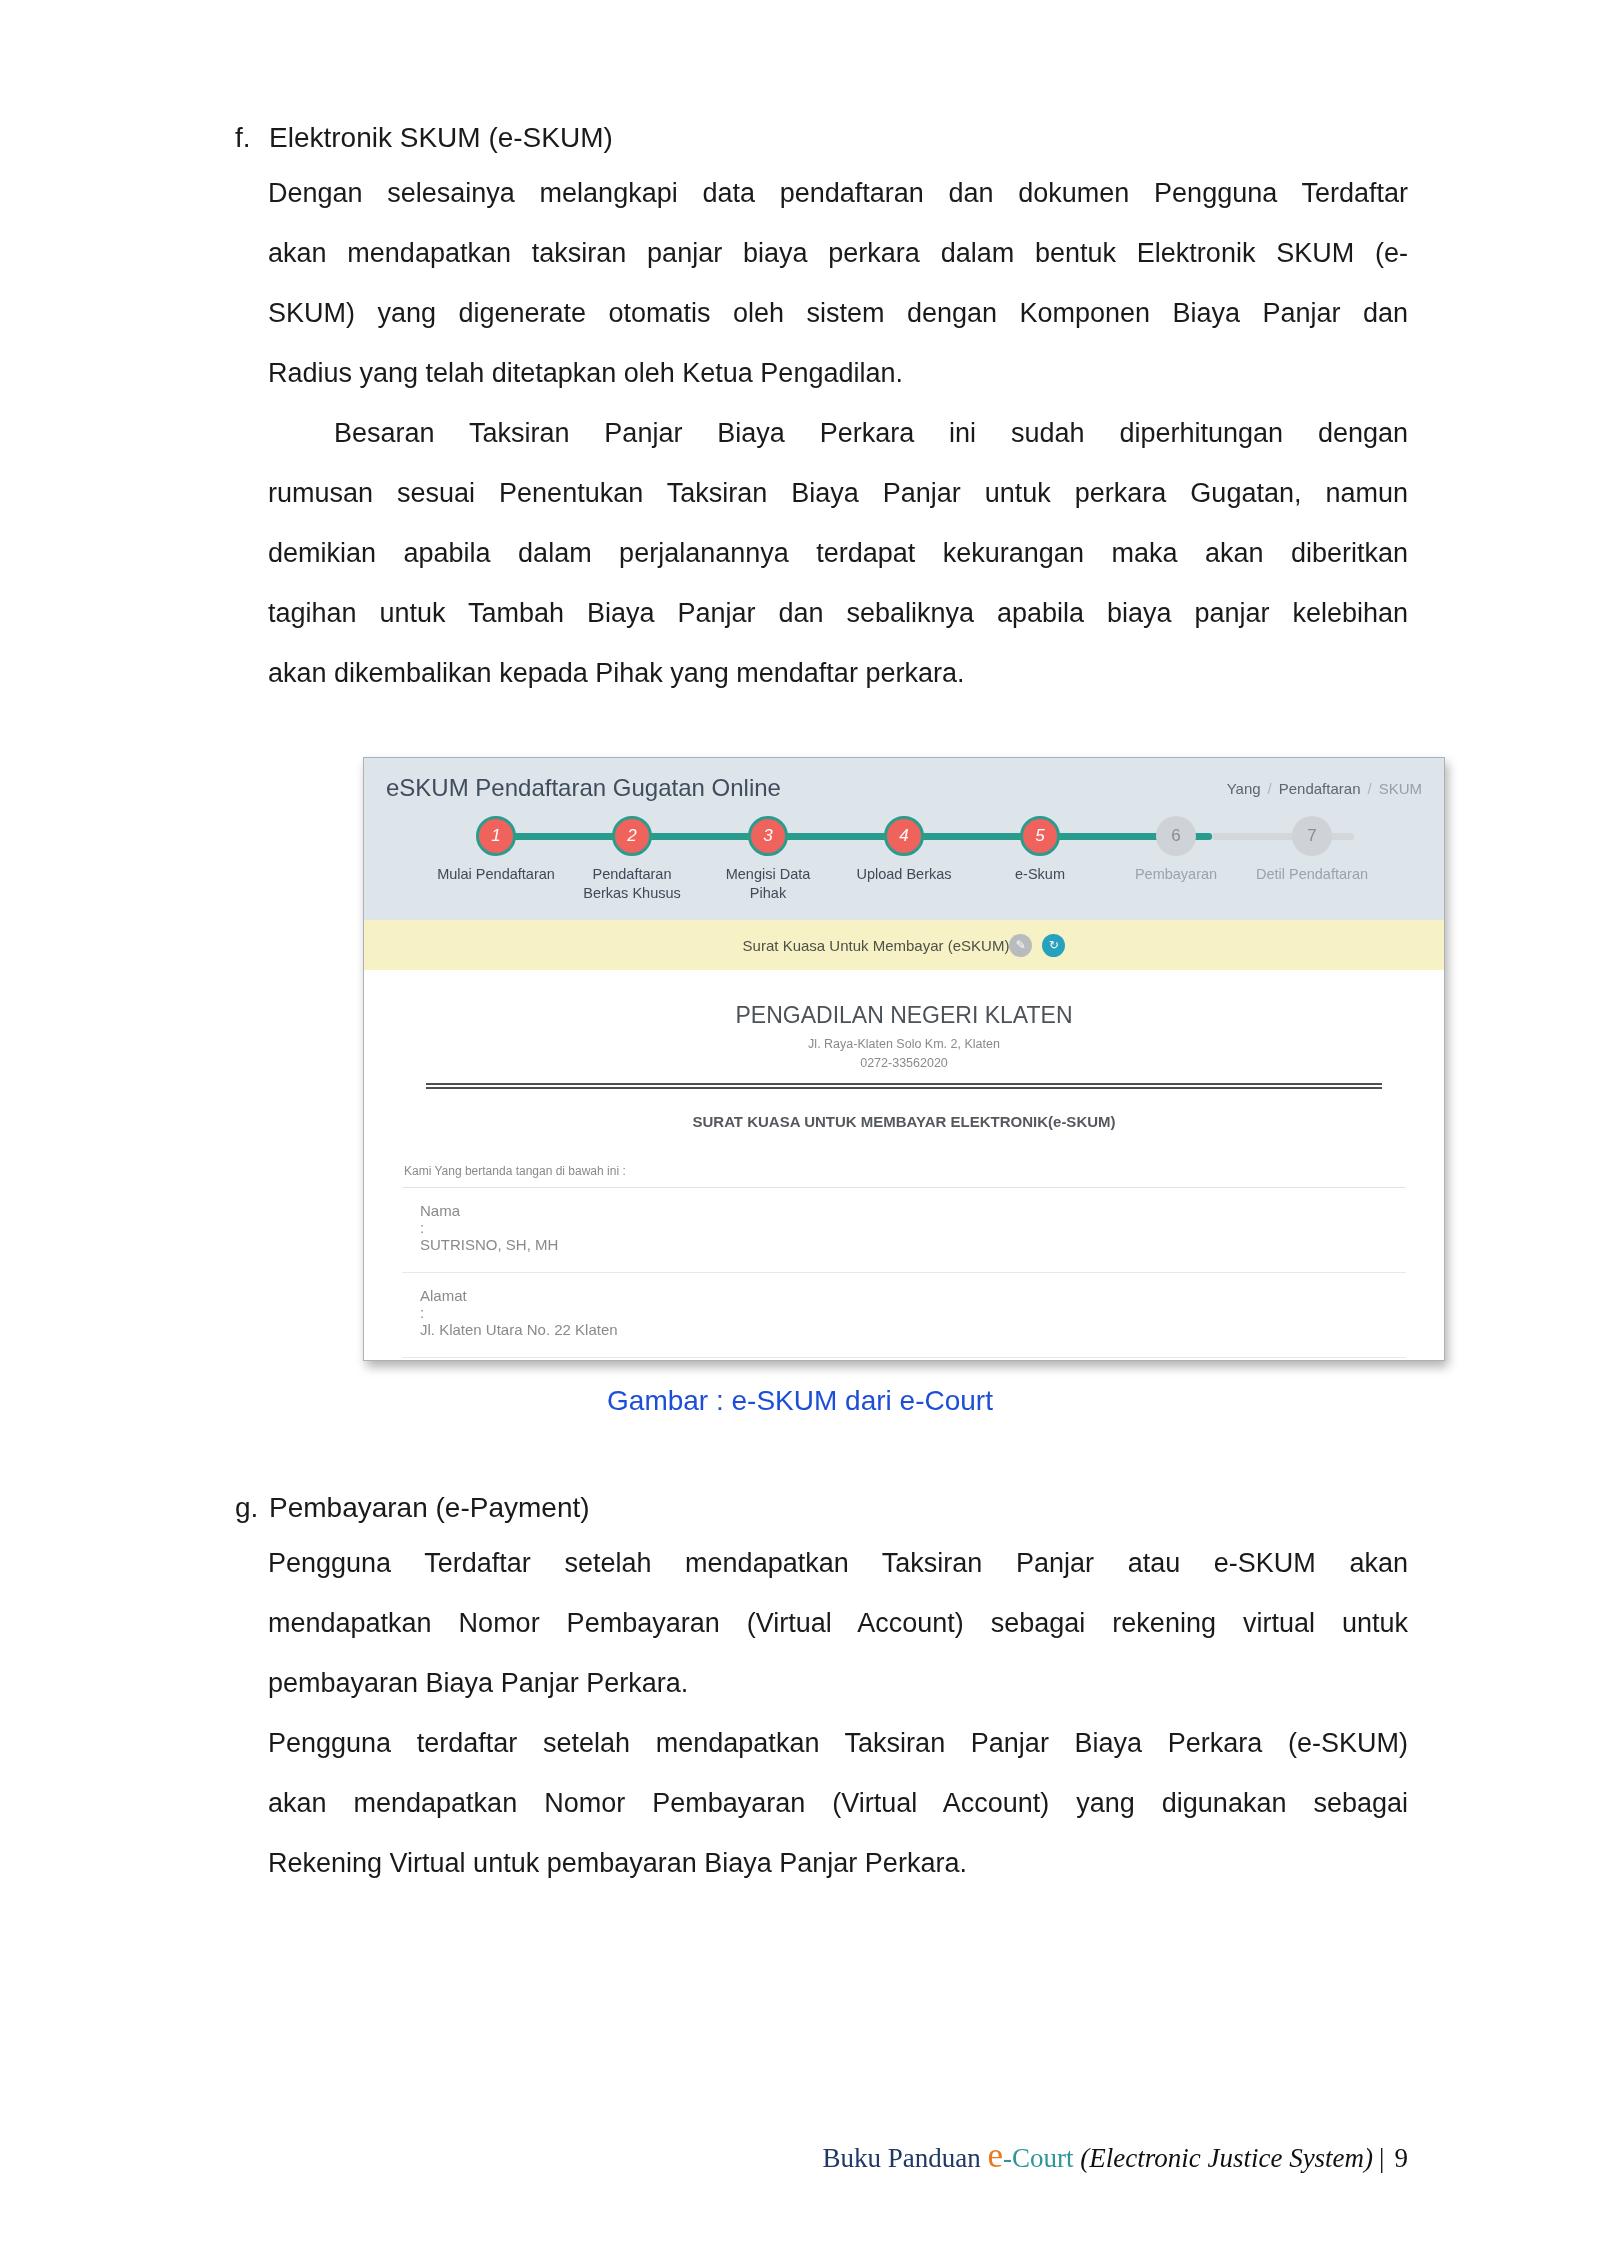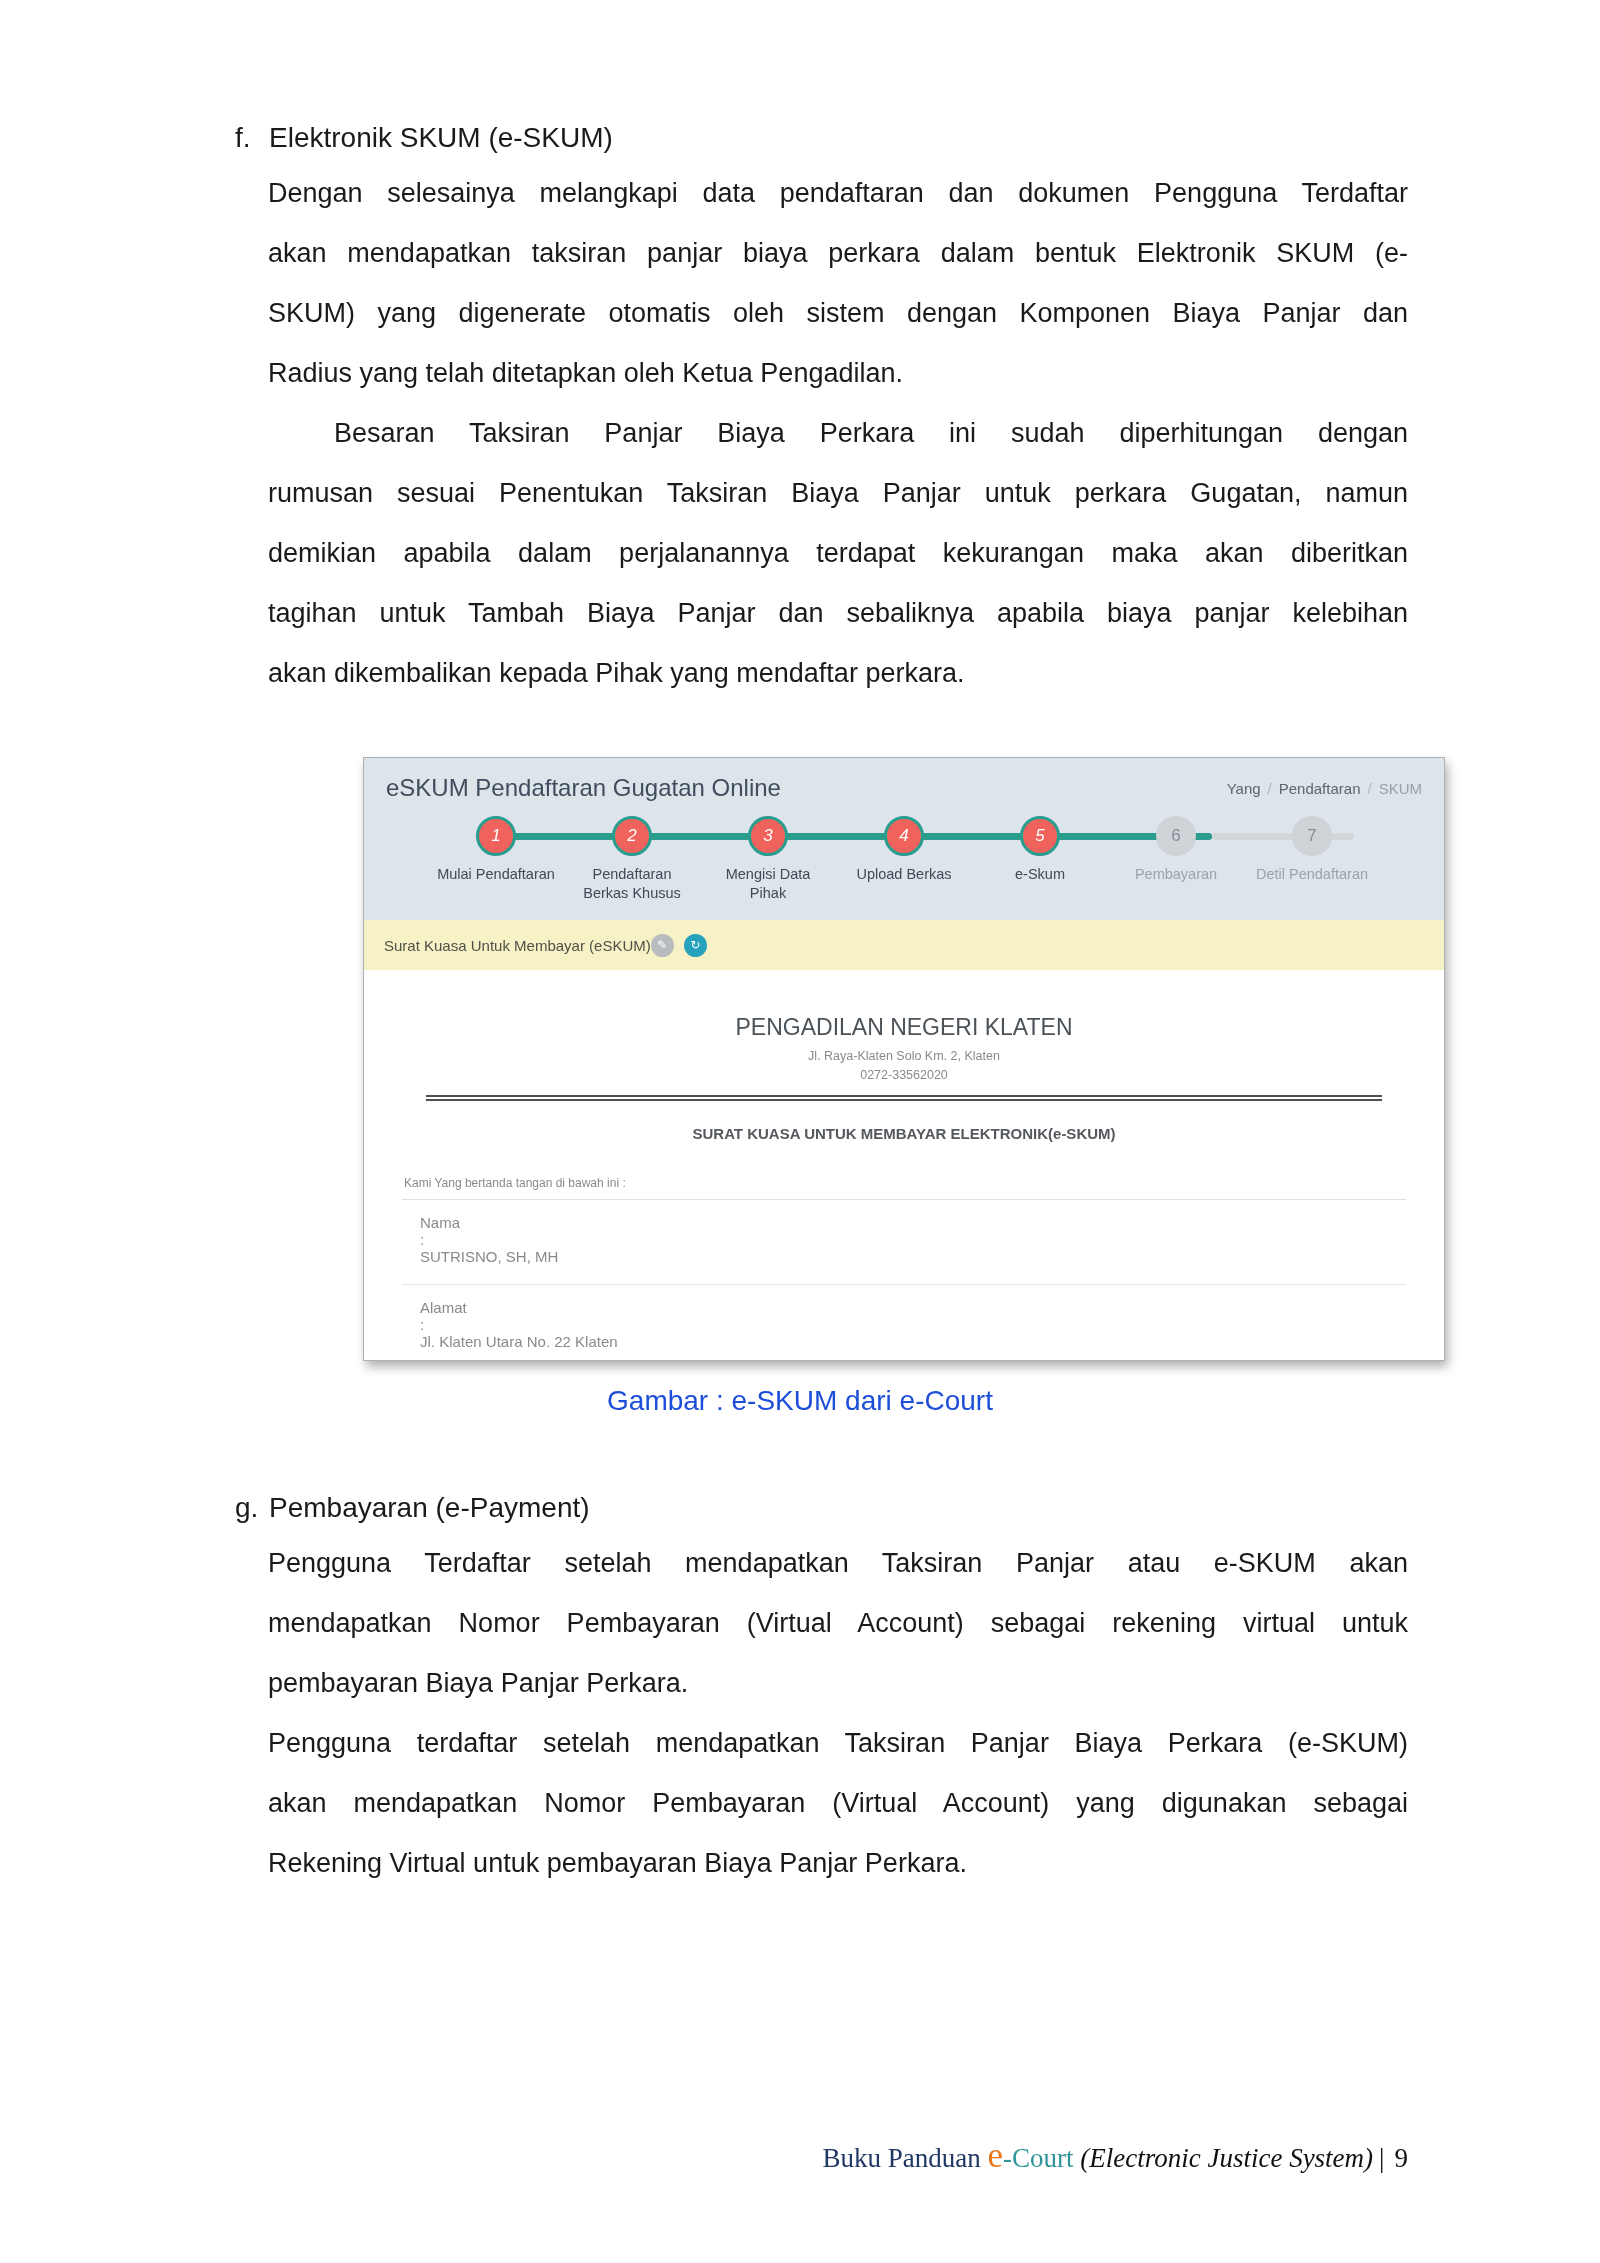--- a/index.html
+++ b/index.html
@@ -39,34 +39,34 @@
     width:40px; height:40px; border-radius:50%; margin:0 auto; position:relative; z-index:1;
     font-size:17px; display:flex; align-items:center; justify-content:center;
   }
   .step.done .circle { background:#f0625c; border:3px solid #2a9c8d; color:#ffffff; font-style:italic; }
   .step.todo .circle { background:#cfd3d7; color:#868e95; }
   .step-label { margin-top:9px; font-size:14.5px; line-height:19px; color:#3f4b57; padding:0 6px; }
   .step.todo .step-label { color:#9aa4ad; }
 
   .shot-bar {
     background:#f7f1c6; height:50px; display:flex; align-items:center;
-    justify-content:flex-start; padding:0 20px; flex:none;
+    justify-content:center; padding:0 20px; flex:none;
   }
   .shot-bar-title { font-size:15px; color:#4e5147; }
   .bar-icons { display:flex; gap:10px; }
   .icon-btn {
     width:23px; height:23px; border-radius:50%; display:flex; align-items:center;
     justify-content:center; font-size:12px; color:#ffffff; border:none; cursor:pointer;
     font-family:"DejaVu Sans", sans-serif;
   }
   .icon-btn.edit { background:#b9bcbf; }
   .icon-btn.refresh { background:#27a2bc; }
 
   .shot-doc { background:#ffffff; flex:1; padding:20px 38px 0 38px; overflow:hidden; }
-  .court-name { text-align:center; font-size:23px; font-weight:normal; color:#4b5258; margin-top:24px; }
+  .court-name { text-align:center; font-size:23px; font-weight:normal; color:#4b5258; margin-top:12px; }
   .court-addr, .court-phone { text-align:center; font-size:12.5px; color:#8a8a8a; }
   .court-addr { margin-top:8px; }
   .court-phone { margin-top:5px; }
   .dbl-rule { margin:13px 24px 0 24px; height:6px; border-top:2px solid #4f4f4f; border-bottom:2px solid #4f4f4f; }
   .doc-title { text-align:center; font-size:15px; font-weight:bold; color:#55595e; margin-top:24px; }
   .doc-intro { font-size:12px; color:#8a8a8a; margin-top:34px; padding:0 2px 9px 2px; border-bottom:1px solid #e2e2e2; }
   .field-row { display:flex; padding:14px 0 19px 18px; border-bottom:1px solid #e8e8e8; font-size:15px; color:#8a8a8a;flex-direction:column; }
   .field-label { width:108px; }
   .field-sep { width:52px; }
   .doc-body { margin-top:22px; font-size:15px; color:#959595; line-height:27px; padding-right:2px; }

